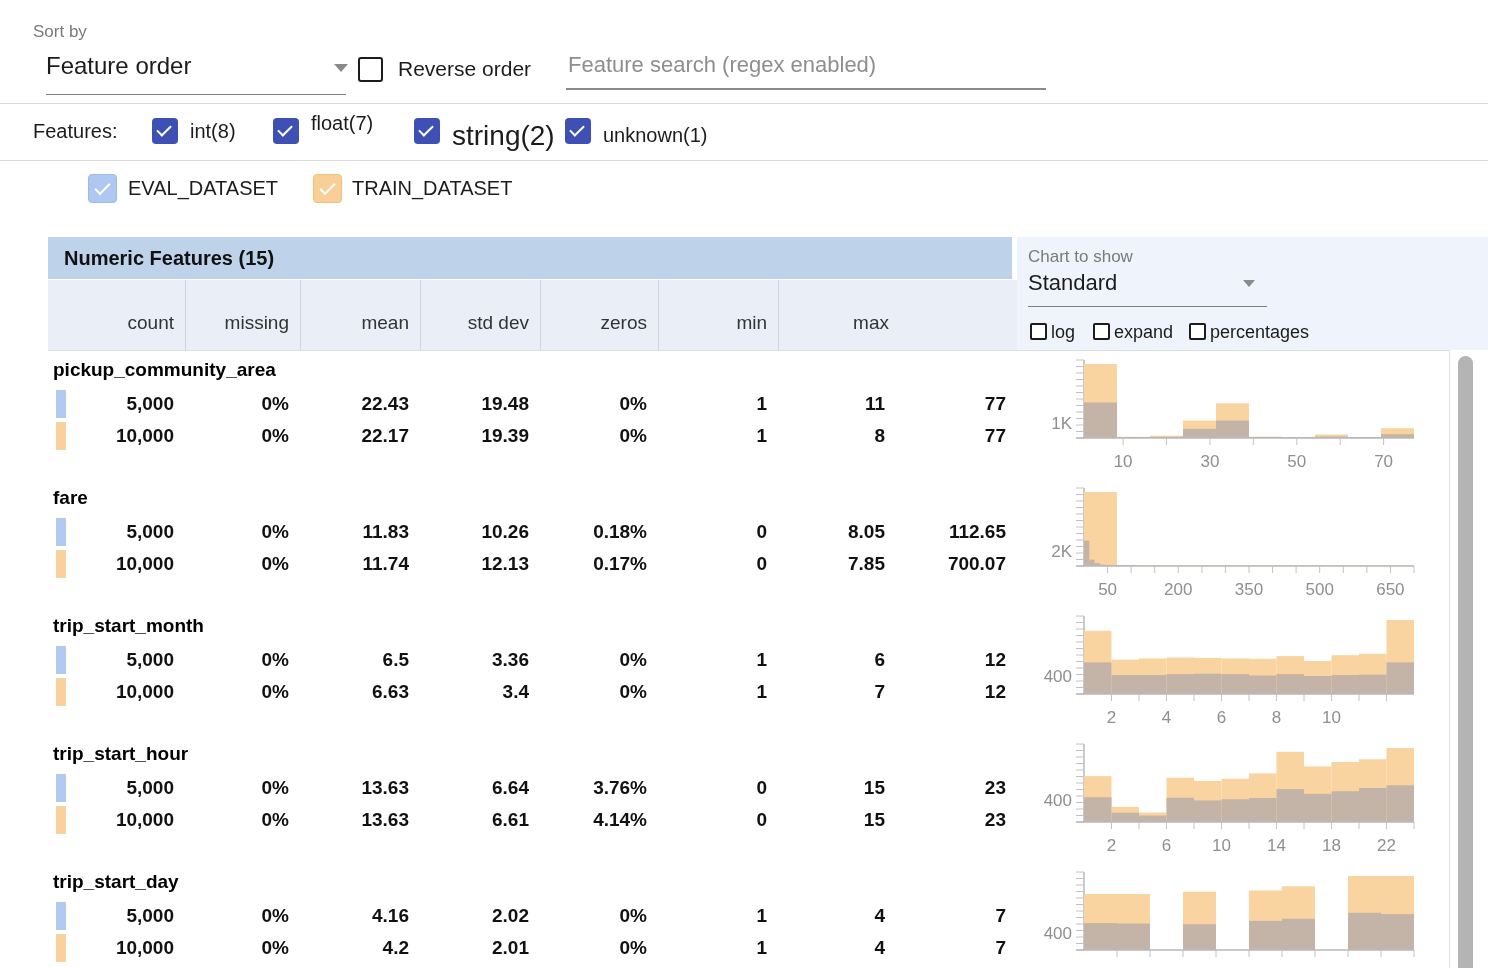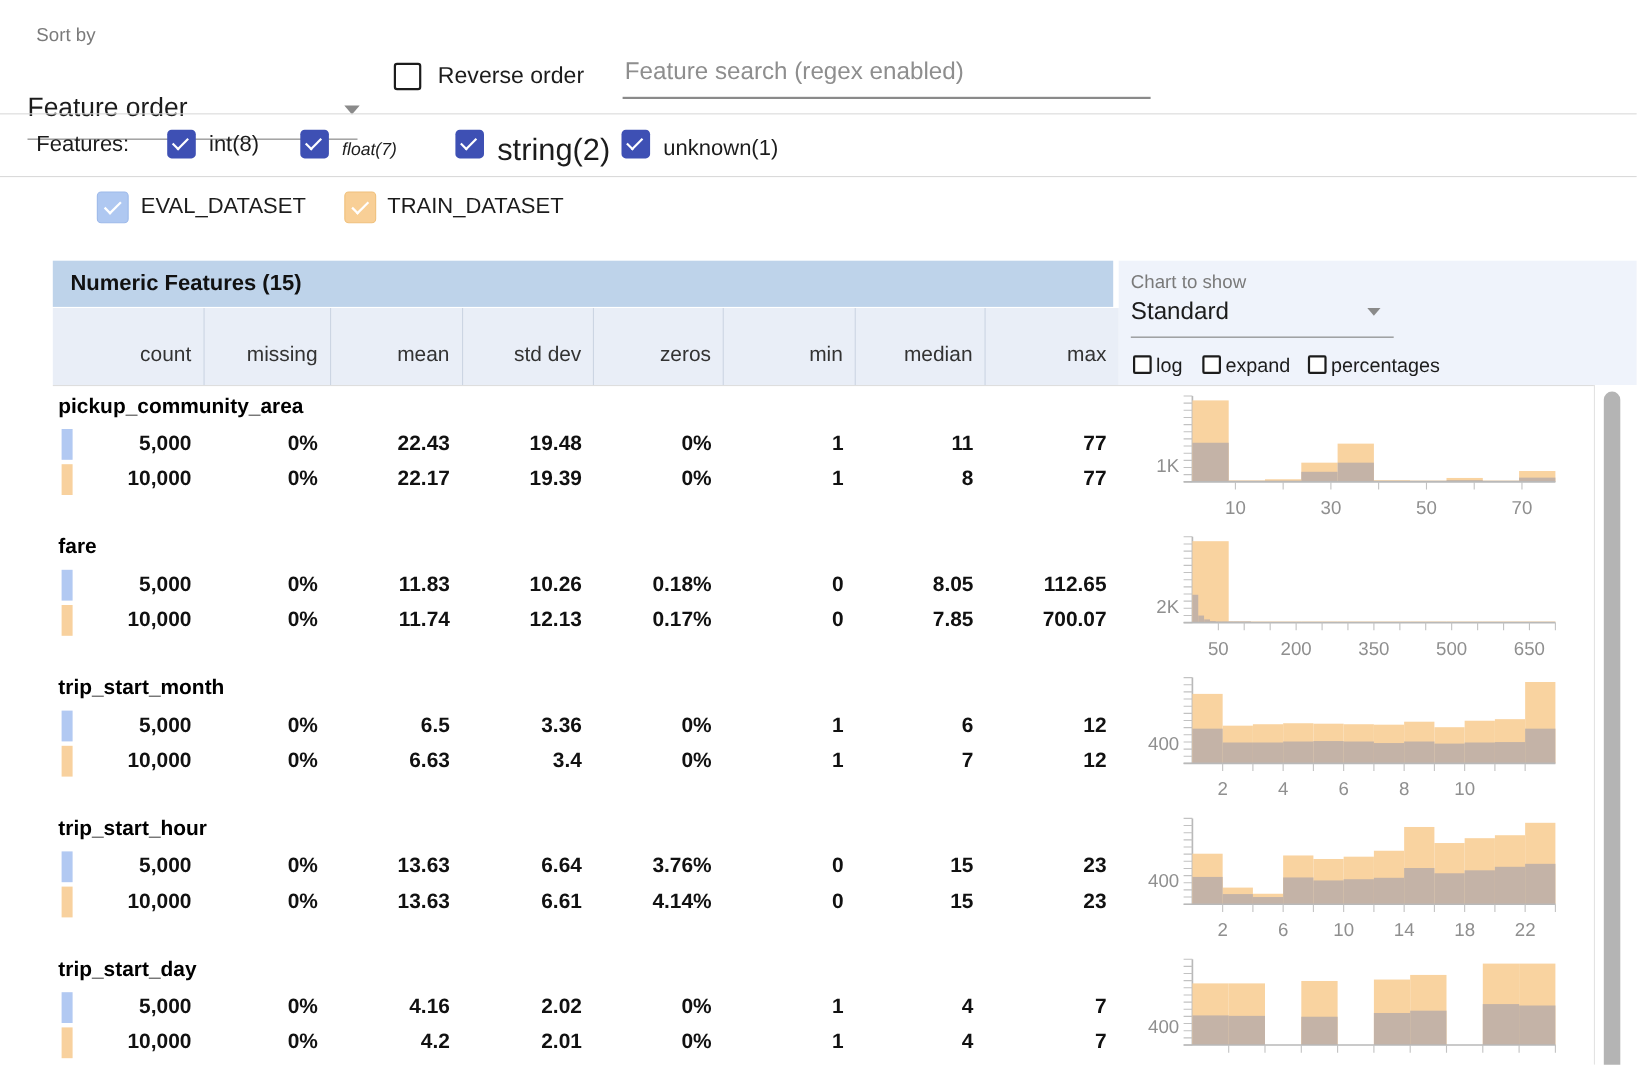--- a/index.html
+++ b/index.html
@@ -31,21 +31,21 @@
                   padding-right:11px;font-size:19px;font-weight:bold;color:#111;}
   svg .ax{stroke:#b9b9b9;stroke-width:1.5;}
   svg .tk{stroke:#c2c2c2;stroke-width:1;}
   svg text.xl{fill:#8f8f8f;font-size:17px;font-family:"Liberation Sans",sans-serif;}
 </style>
 </head>
 <body>
 
 <div class="abs panel-title" style="left:33px;top:22px;">Sort by</div>
 
-<div class="abs" style="left:25px;top:52px;width:300px;height:46px;margin-top:32px;">
+<div class="abs" style="left:46px;top:52px;width:300px;height:46px;">
   <span style="font-size:24px;color:#1c1c1c;">Feature order</span>
   <span class="dd-arrow abs" style="left:288px;top:12px;"></span>
   <div class="underline" style="left:0;top:42px;width:300px;"></div>
 </div>
 
 <span class="cb-outline" style="left:358px;top:57px;width:25px;height:25px;"></span>
 <div class="abs" style="left:398px;top:57px;font-size:21px;">Reverse order</div>
 
 <input class="search abs" style="left: 566px; top: 52px; width: 478px;" placeholder="Feature search (regex enabled)">
 
@@ -54,21 +54,21 @@
 <div class="abs" style="left:33px;top:120px;font-size:20px;">Features:</div>
 
 <span class="cb-filled" style="left:152px;top:118px;width:26px;height:26px;background:#3e50b4;">
     <span class="check" style="left:5px;top:7px;width:12px;height:6px;"></span>
   </span>
 <div class="abs" style="left:190px;top:120px;font-size:20px;">int(8)</div>
 
 <span class="cb-filled" style="left:273px;top:118px;width:26px;height:26px;background:#3e50b4;">
     <span class="check" style="left:5px;top:7px;width:12px;height:6px;"></span>
   </span>
-<div class="abs" style="left:311px;top:128px;font-size:16px;font-style:italic;">float(7)</div>
+<div class="abs" style="left:311px;top:112px;font-size:20px;">float(7)</div>
 
 <span class="cb-filled" style="left:414px;top:118px;width:26px;height:26px;background:#3e50b4;">
     <span class="check" style="left:5px;top:7px;width:12px;height:6px;"></span>
   </span>
 <div class="abs" style="left:452px;top:120px;font-size:28px;">string(2)</div>
 
 <span class="cb-filled" style="left:565px;top:118px;width:26px;height:26px;background:#3e50b4;">
     <span class="check" style="left:5px;top:7px;width:12px;height:6px;"></span>
   </span>
 <div class="abs" style="left:603px;top:124px;font-size:20px;">unknown(1)</div>
@@ -104,21 +104,20 @@
   <div class="abs" style="left:193px;top:85px;font-size:18px;">percentages</div>
 </div>
 
 <div class="abs colhead" style="left:48px;top:280px;width:969px;height:70px;" id="col-headers">
     <div class="cell" style="width: 138px;">count</div>
     <div class="cell" style="width: 115px;">missing</div>
     <div class="cell" style="width: 120px;">mean</div>
     <div class="cell" style="width: 120px;">std dev</div>
     <div class="cell" style="width: 118px;">zeros</div>
     <div class="cell" style="width: 120px;">min</div>
-    <div class="cell" style="width: 118px;">median</div>
     <div class="cell" style="width: 121px;">max</div>
   </div>
 
 <div class="hline" style="left:48px;top:350px;width:1401px;background:#dedede;"></div>
 
 <div class="abs" style="left:48px;top:352px;width:969px;height:616px;overflow:hidden;" id="feature-rows">
     <div class="feature-block" style="top: 0px;">
       <div class="feature-name">pickup_community_area</div>
       <div class="stat-row">
         <span class="swatch" style="background: rgb(178, 201, 242);"></span>

